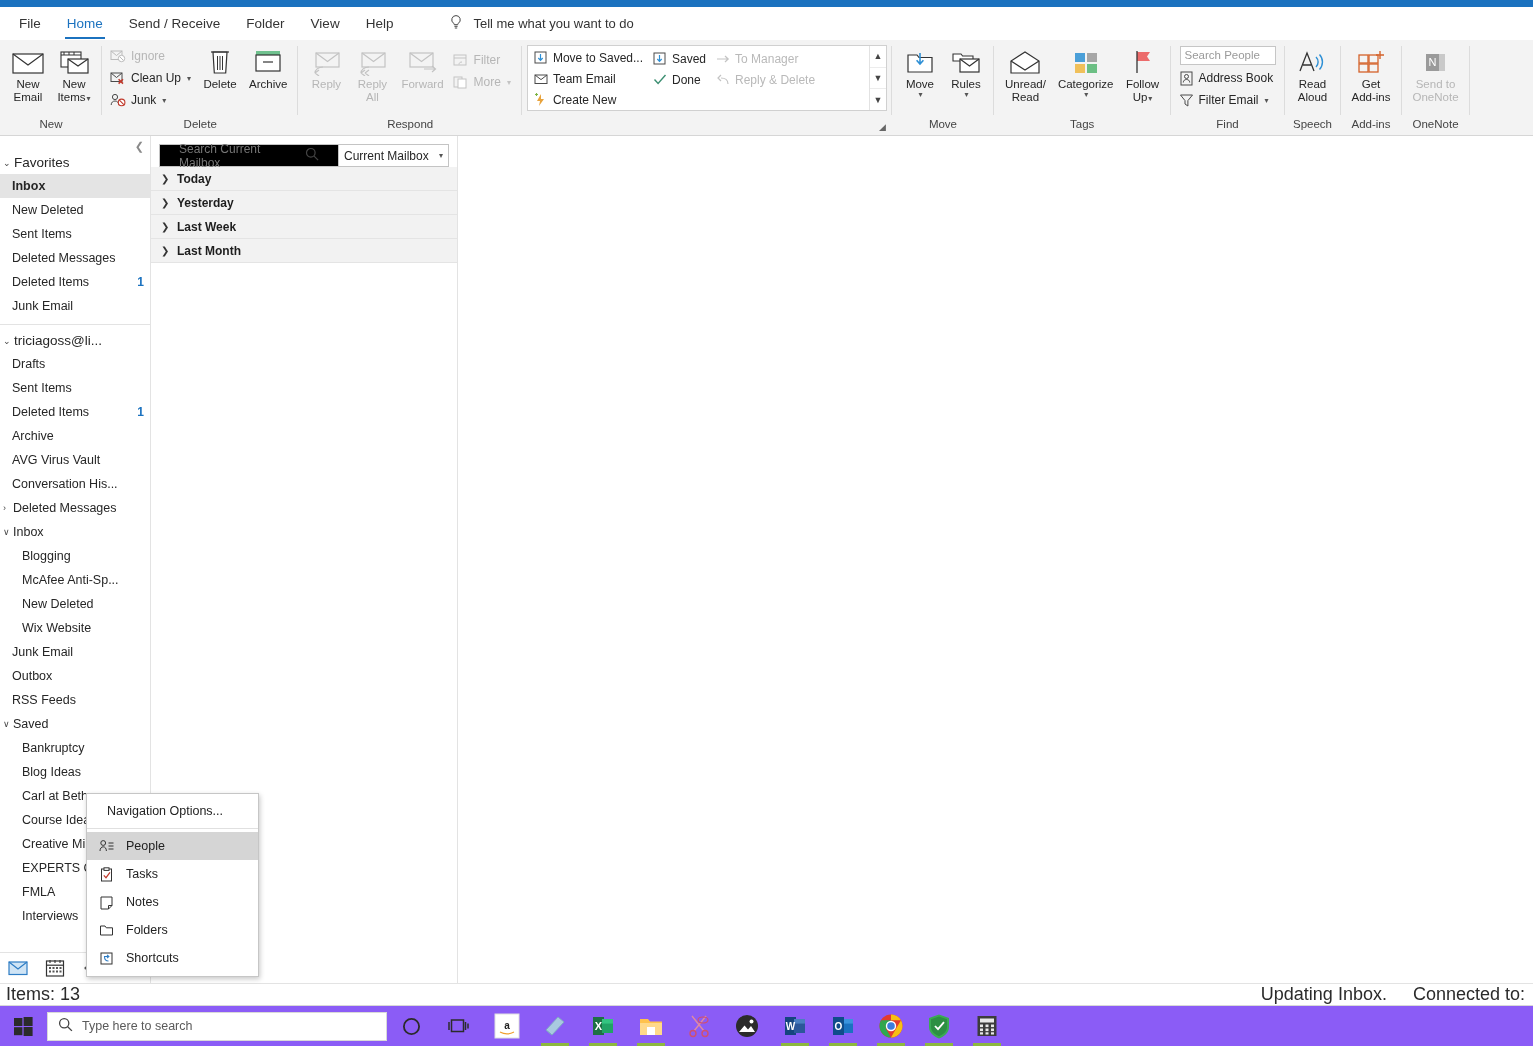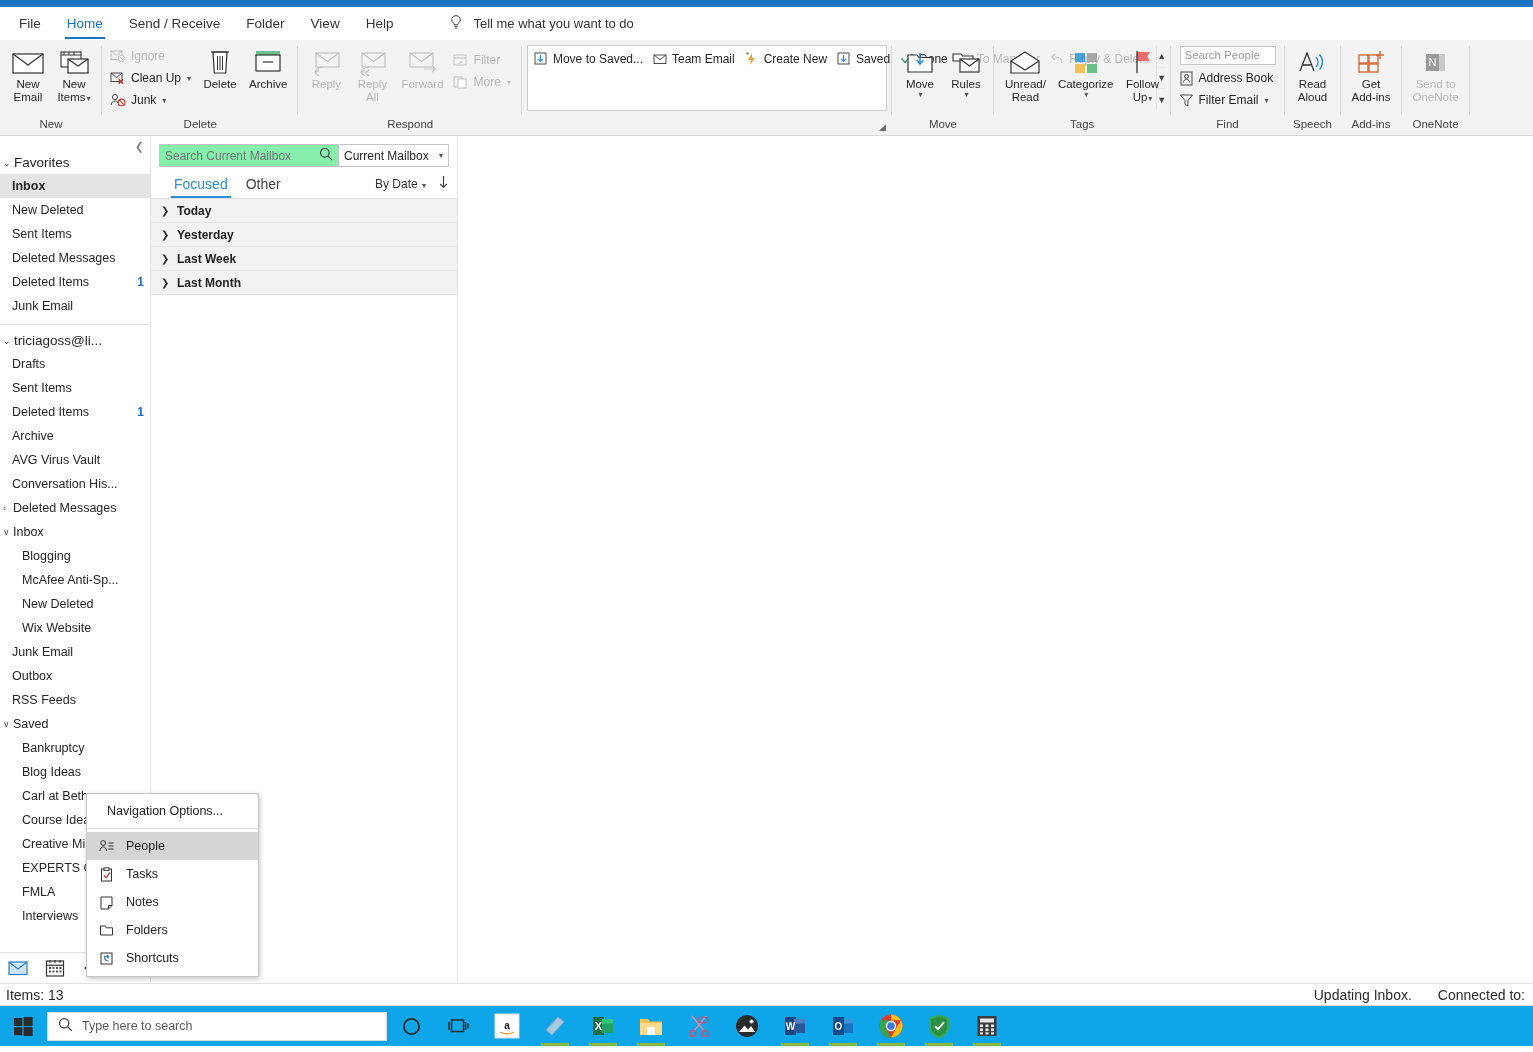--- a/index.html
+++ b/index.html
@@ -63,21 +63,21 @@
   .smallbtn .lbl { font-size:12px; color:#262626; }
   .caret { font-size:8px; color:#555; margin-left:1px; }
   .bigbtn .caret { font-size:8px; margin-top:-1px; }
 
   
   #qs-gallery {
     border:1px solid #d0d0d0; background:#fff; height:66px; width:360px;
     display:flex; margin-top:1px;
   }
   #qs-cols { flex:1; display:flex; padding:2px 0 0 3px; }
-  .qs-col { display:flex; flex-direction:row; }
+  .qs-col { display:flex; flex-direction:column; }
   .qs-item {
     display:flex; align-items:center; gap:5px; height:21px; padding:0 7px 0 3px;
     font-size:12px; white-space:nowrap; cursor:default;
   }
   .qs-item.disabled { color:#b9b9b9; }
   #qs-scroll { width:17px; border-left:1px solid #e2e2e2; display:flex; flex-direction:column; }
   #qs-scroll div {
     flex:1; display:flex; align-items:center; justify-content:center;
     font-size:9px; color:#444; border-bottom:1px solid #ececec;
   }
@@ -125,21 +125,21 @@
     height:31px; display:flex; align-items:center; gap:17px; padding-left:8px;
     border-top:1px solid #e3e3e3;
   }
   #navbar-bottom .nb { cursor:default; display:flex; align-items:center; }
 
   
   #listpane { width:307px; border-right:1px solid #e3e3e3; background:#fff; }
   #searchrow { display:flex; padding:8px 8px 0 8px; gap:0; }
   #searchbox {
     flex:1; height:23px; border:1px solid #c4c4c4; display:flex; align-items:center;
-    padding:0 5px; background:#86efac;
+    padding:0 19px; background:#000000;
   }
   #searchbox .ph { flex:1; font-size:12px; color:#767676; }
   #scopebox {
     width:110px; height:23px; border:1px solid #c4c4c4; border-left:0;
     display:flex; align-items:center; padding:0 5px; font-size:12px; color:#262626;
   }
   #scopebox .lb { flex:1; }
   #filterrow {
     display:flex; align-items:flex-end; height:32px; padding:0 8px 0 14px;
     border-bottom:1px solid #e0e0e0;
@@ -159,27 +159,27 @@
   }
   .grouphdr .chev { font-size:10px; color:#333; width:16px; }
   .grouphdr .gt { font-size:12px; font-weight:bold; color:#1e1e1e; }
 
   
   #readingpane { flex:1; background:#fff; }
 
   
   #statusbar {
     height:22px; border-top:1px solid #e3e3e3; display:flex; align-items:center;
-    font-size:14px; color:#2b2b2b; padding:0 6px;
+    font-size:18px; color:#2b2b2b; padding:0 6px;
   }
   #statusbar .right { margin-left:auto; display:flex; gap:26px; padding-right:2px; }
 
   
   #taskbar {
-    height:41px; background:#0ea5e9; display:flex; align-items:center;
+    height:41px; background:#8b5cf6; display:flex; align-items:center;
     border-top:1px solid #d8d8d8;
   }
   #startbtn { width:47px; display:flex; align-items:center; justify-content:center; cursor:default; }
   #tb-search {
     width:340px; height:29px; background:#fff; border:1px solid #d9d9d9;
     display:flex; align-items:center; gap:9px; padding:0 10px; cursor:default;
   }
   #tb-search .ph { font-size:12.5px; color:#5a5a5a; }
   .tb-icon {
     width:48px; height:41px; display:flex; align-items:center; justify-content:center;
@@ -732,32 +732,20 @@
               <path d="M9.1 9.1l4 4" stroke="#444" stroke-width="1.2"></path>
             </svg>
         </span>
       </div>
       <div id="scopebox">
         <span class="lb">Current Mailbox</span>
         <span class="caret">▾</span>
       </div>
     </div>
 
-    <div id="filterrow">
-      <div class="ftab active">Focused</div>
-      <div class="ftab">Other</div>
-      <div id="sortgrp">
-        <span class="s"><span>By Date</span> <span class="caret">▾</span></span>
-        <span class="s">
-          <svg width="11" height="14" viewBox="0 0 11 14">
-              <path d="M5.5 1v11M2.2 9l3.3 3.3L8.8 9" fill="none" stroke="#333" stroke-width="1.1"></path>
-            </svg>
-        </span>
-      </div>
-    </div>
 
     <div class="grouphdr">
       <span class="chev">❯</span>
       <span class="gt">Today</span>
     </div>
     <div class="grouphdr">
       <span class="chev">❯</span>
       <span class="gt">Yesterday</span>
     </div>
     <div class="grouphdr">

